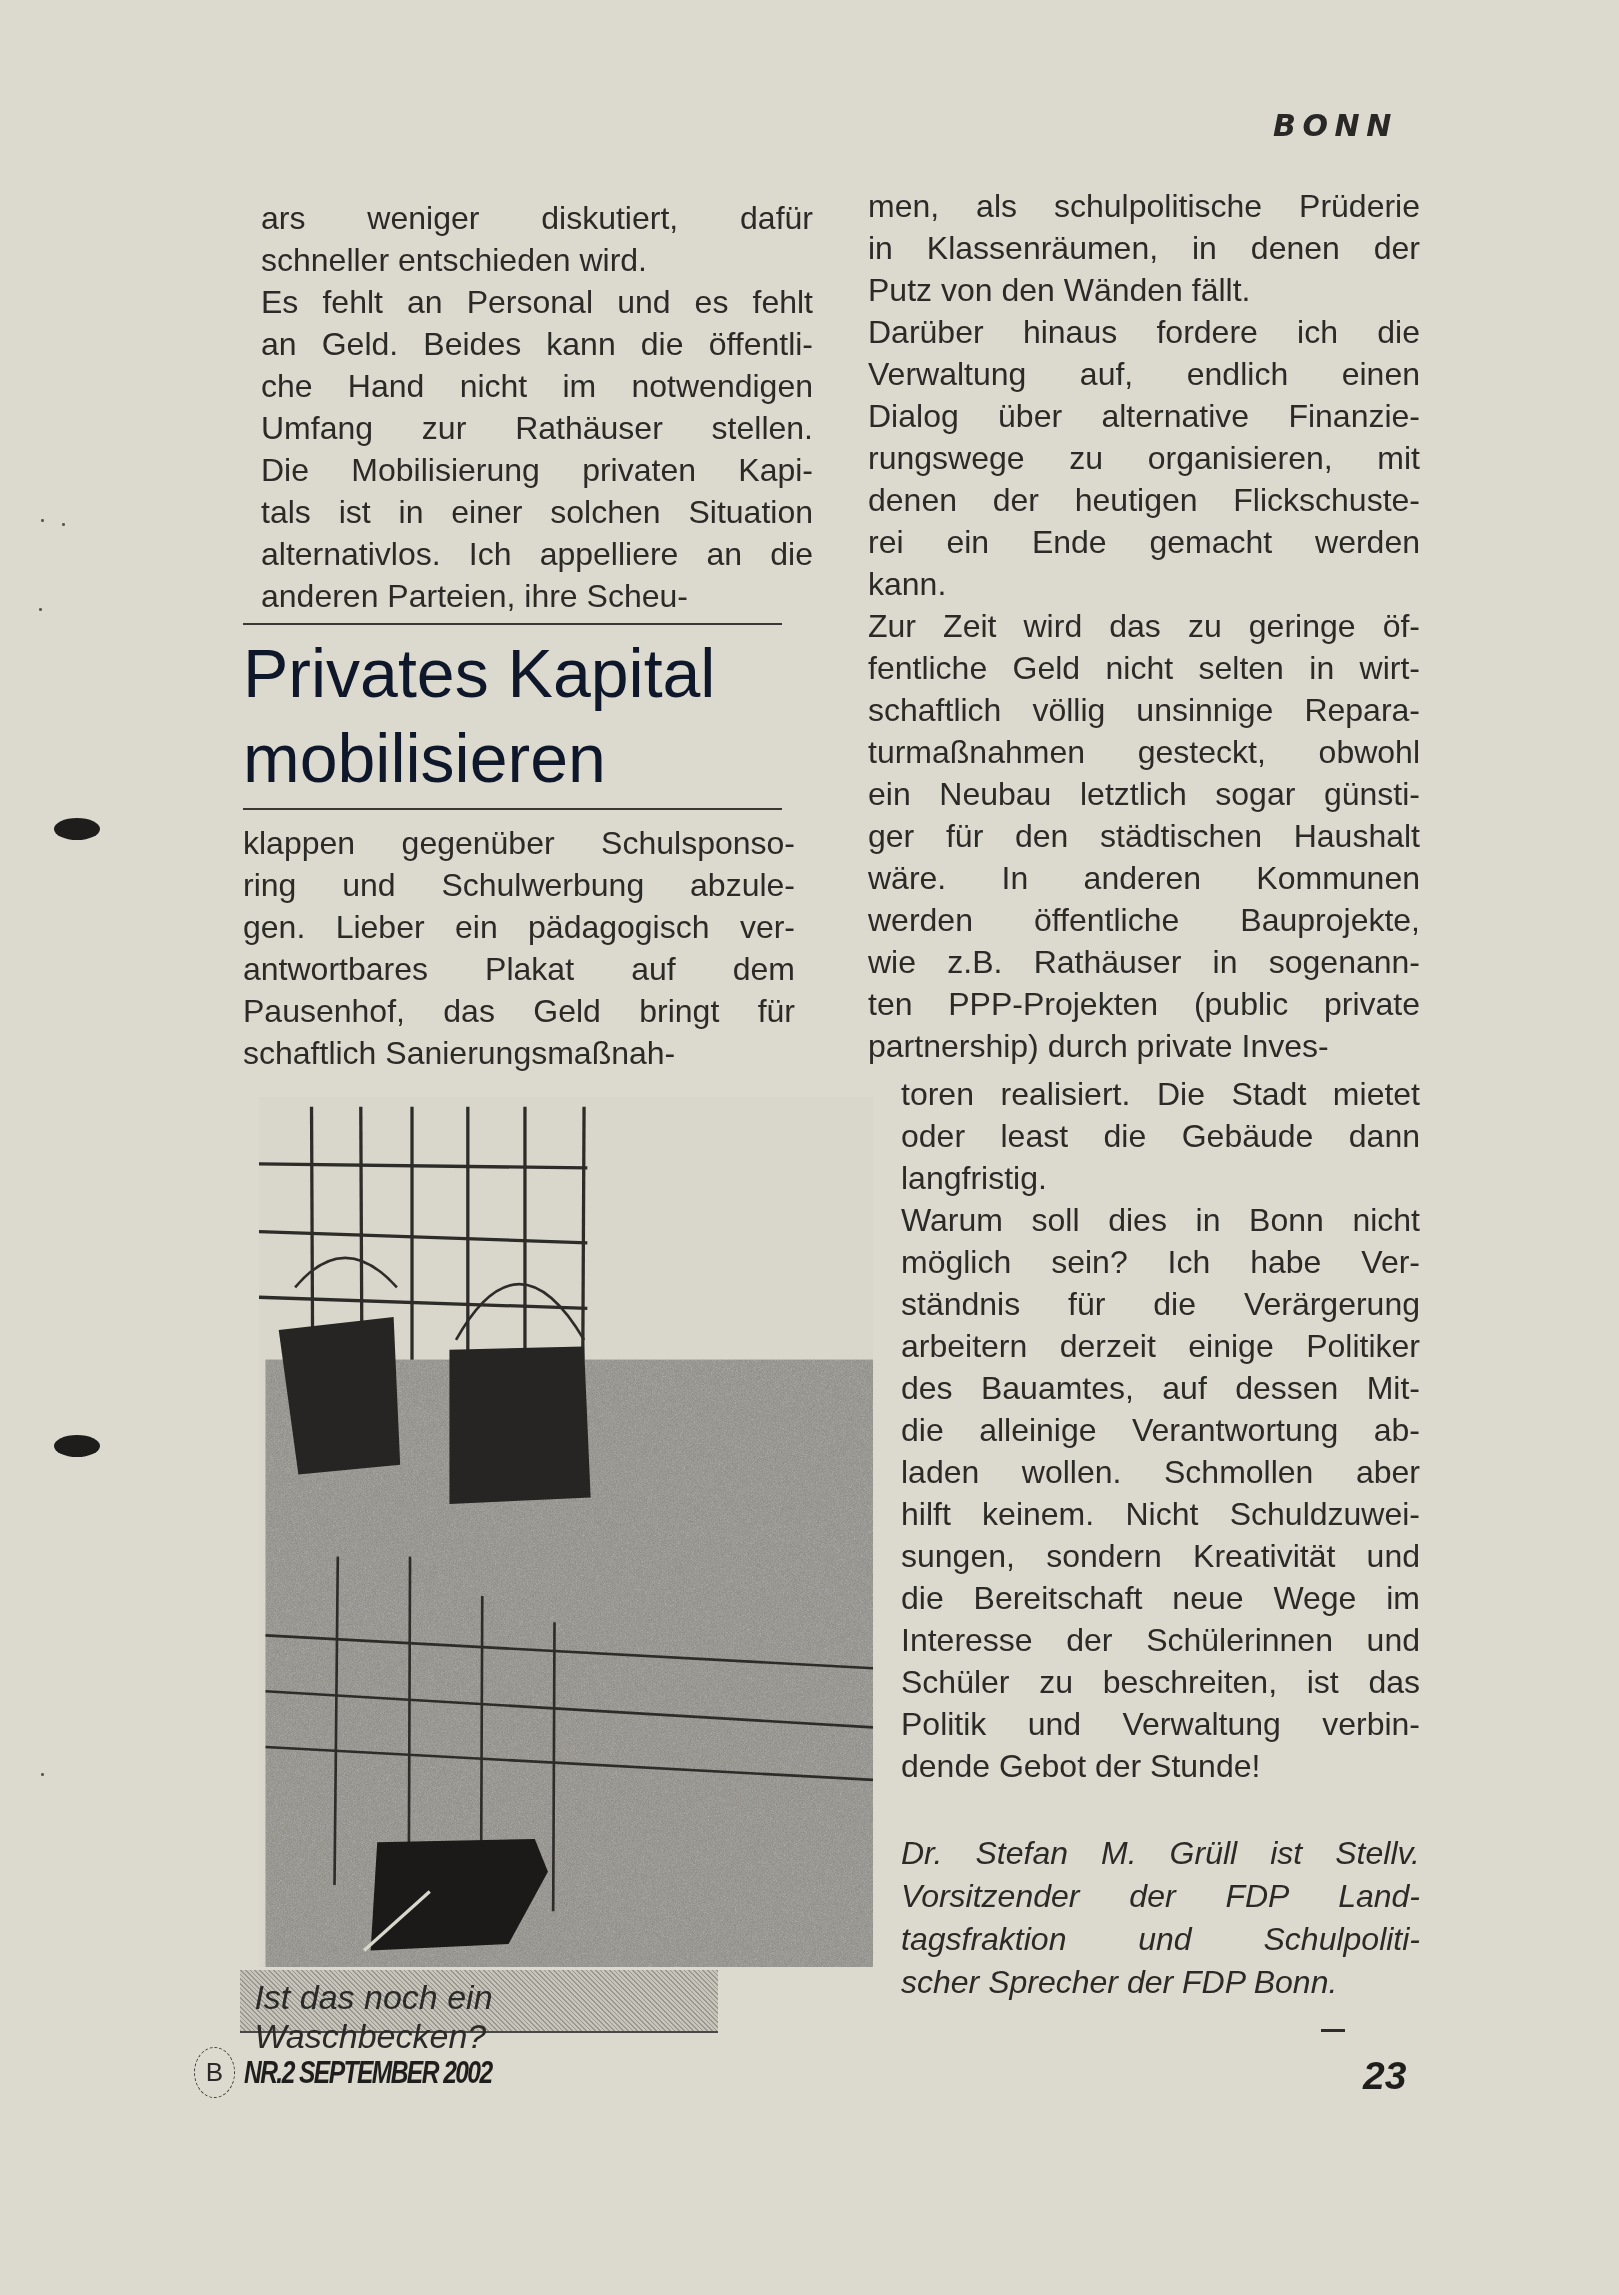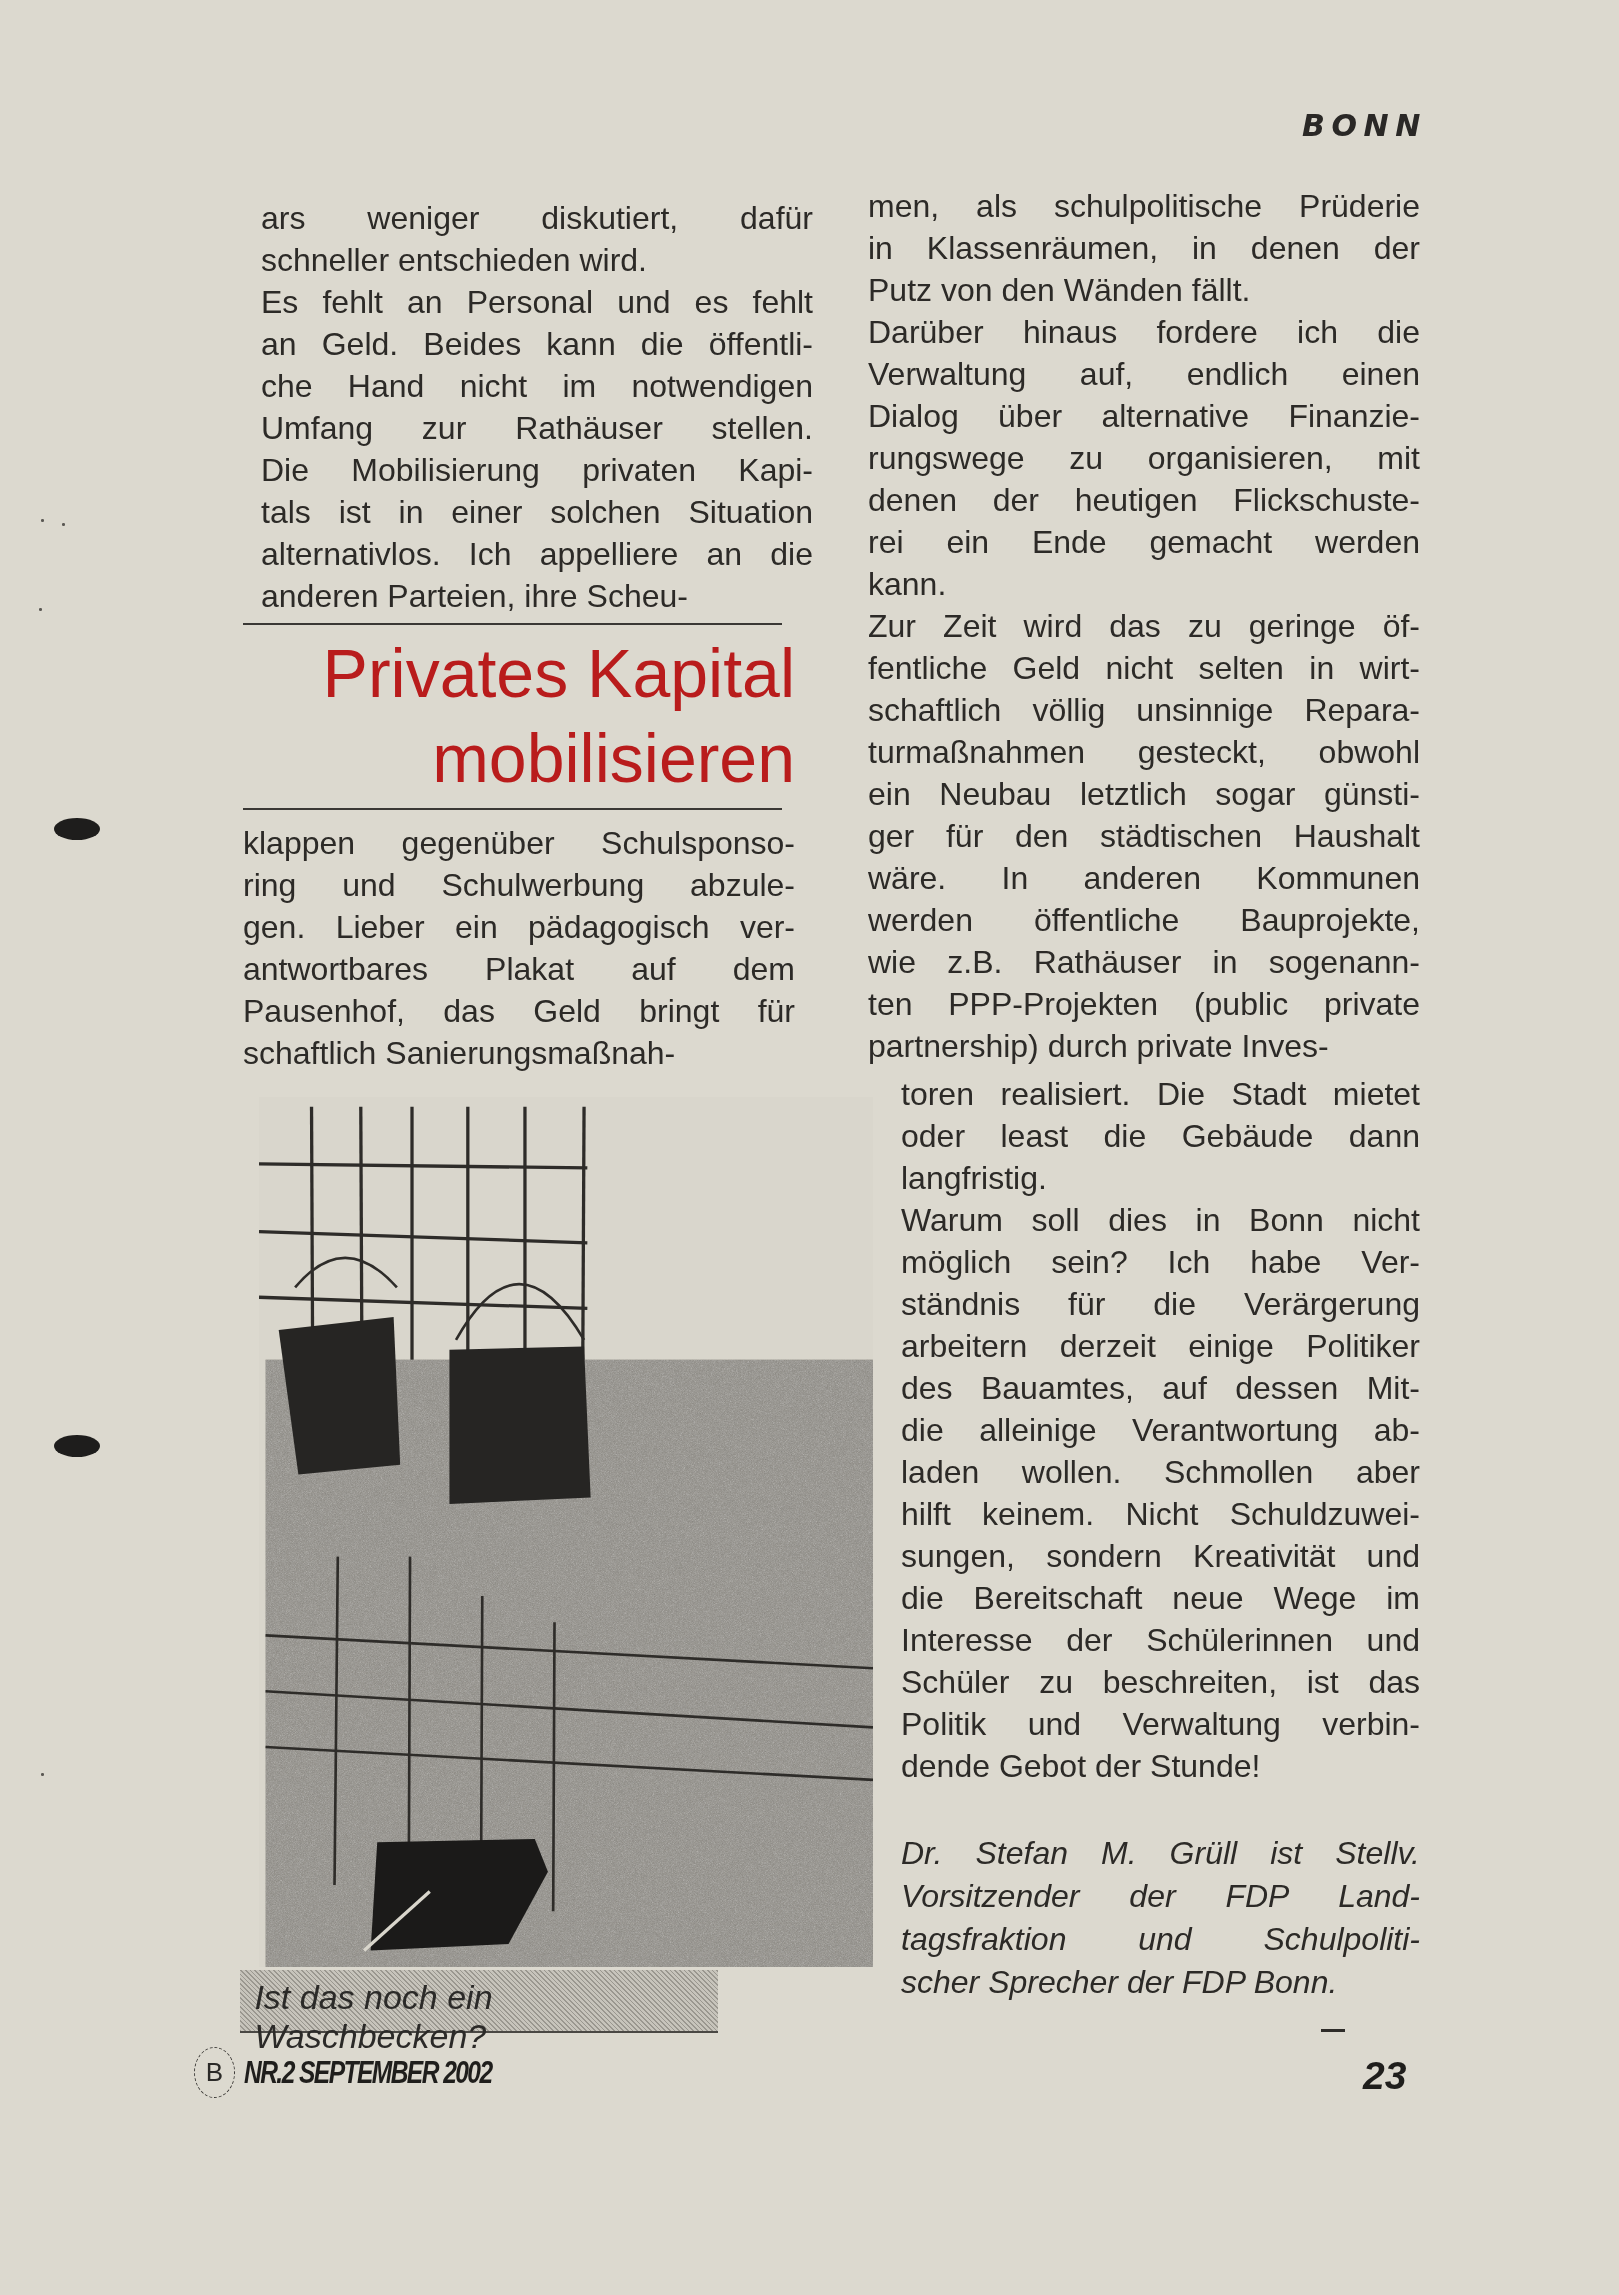--- a/index.html
+++ b/index.html
@@ -6,33 +6,33 @@
   body {
     width: 1620px; height: 2295px; position: relative; overflow: hidden;
     background: #dcd9cf;
     font-family: "Liberation Sans", "DejaVu Sans", sans-serif;
     color: #2c2a27;
   }
   .punch { position: absolute; width: 46px; height: 22px; border-radius: 50%; background: #1e1d1c; left: 54px; }
   .section-tag {
     position: absolute; left: 1273px; top: 108px;
     font-family: "DejaVu Sans", sans-serif; font-weight: bold; font-style: italic;
-    font-size: 30px; letter-spacing: 6.6px; color: #2a2826; margin-left: 29px;
+    font-size: 30px; letter-spacing: 6.6px; color: #2a2826;
   }
   .col { position: absolute; font-size: 32px; line-height: 42px; text-align: justify; }
   .col .line { display: block; text-align: justify; text-align-last: justify; white-space: nowrap; }
   .col .line.last { text-align-last: left; }
   .col-left-top { left: 243px; top: 197px; width: 552px; margin-left: 18px; }
   .col-left-bottom { left: 243px; top: 822px; width: 552px; }
   .col-right { left: 868px; top: 185px; width: 552px; }
   .col-right-indent { left: 901px; top: 1073px; width: 519px; }
   .rule { position: absolute; left: 243px; width: 539px; height: 2px; background: #3a3835; }
   .headline {
     position: absolute; left: 243px; top: 631px; width: 552px;
-    font-size: 68px; line-height: 85px; font-weight: normal; color: #b91c1c; margin: 0; text-align: right;
+    font-size: 68px; line-height: 85px; font-weight: normal; color: #0f172a; margin: 0;
   }
   .photo {
     position: absolute; left: 259px; top: 1097px; width: 614px; height: 870px;
     background: #d6d3c9; overflow: hidden;
   }
   .photo svg { width: 100%; height: 100%; display: block; }
   .caption-box {
     position: absolute; left: 240px; top: 1970px; width: 478px; height: 61px;
     background: repeating-linear-gradient(45deg, #9a978f 0 1.3px, #c7c4bb 1.3px 3.3px);
     border-bottom: 2px solid #4a4844;

